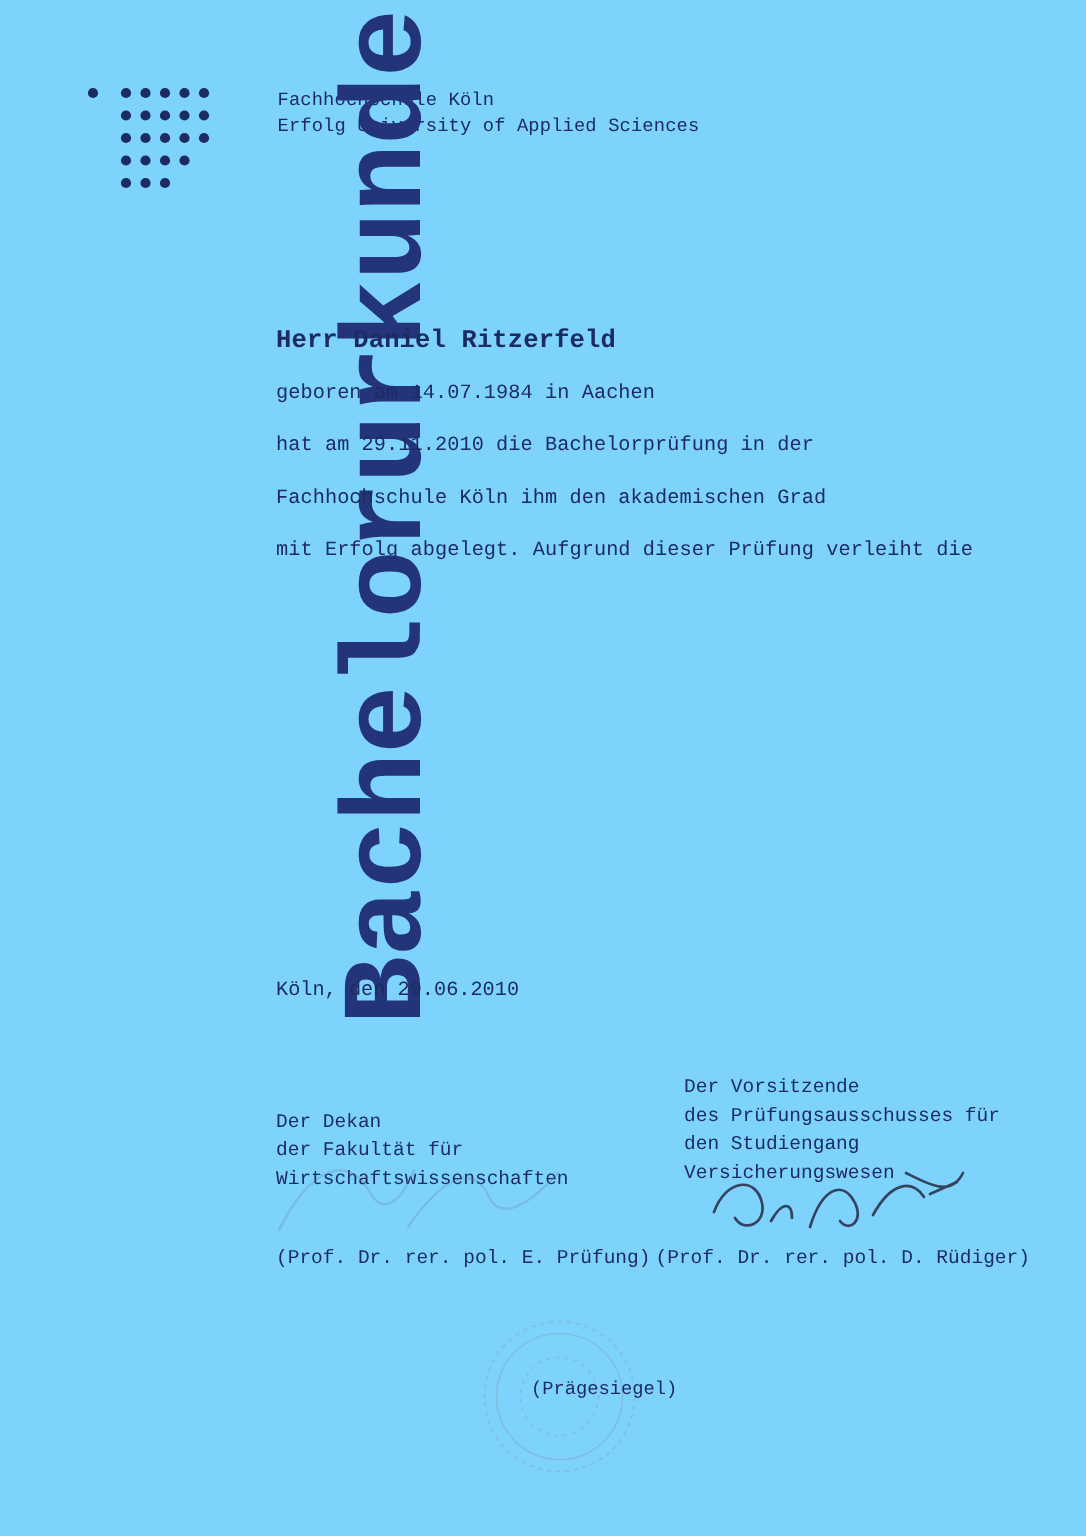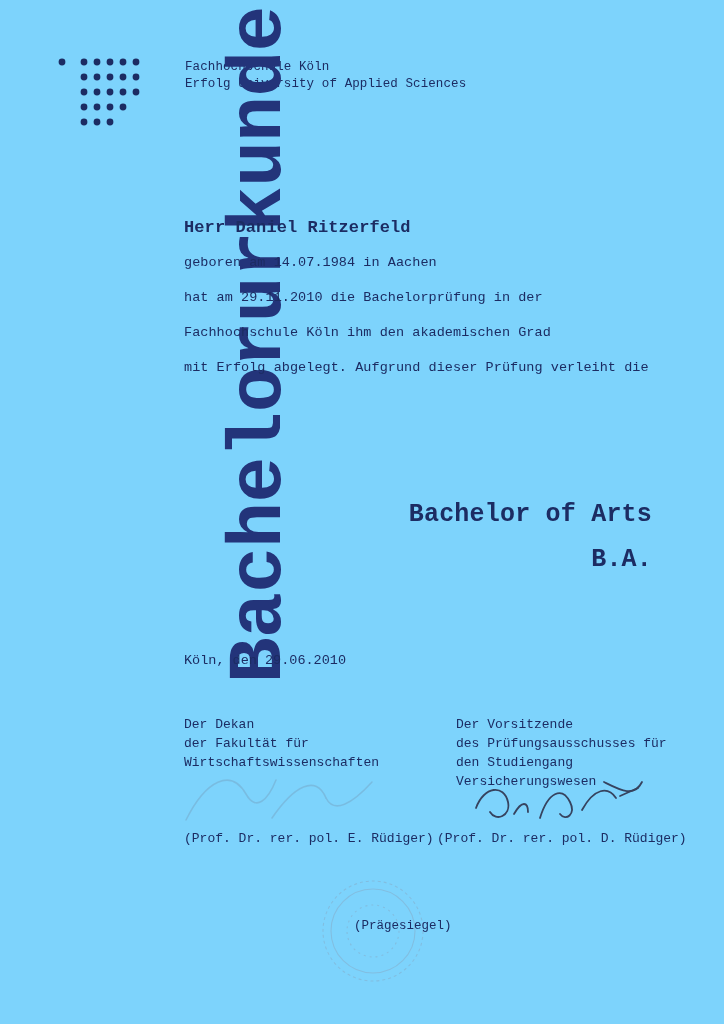--- a/index.html
+++ b/index.html
@@ -253,29 +253,25 @@
   </div>
 
   <div class="body-col">
     <div class="recipient">Herr Daniel Ritzerfeld</div>
     <div class="line">geboren am 14.07.1984 in Aachen</div>
     <div class="line">hat am 29.11.2010 die Bachelorprüfung in der</div>
     <div class="line">Fachhochschule Köln ihm den akademischen Grad</div>
     <div class="line">mit Erfolg abgelegt. Aufgrund dieser Prüfung verleiht die</div>
   </div>
 
-  <div class="degree-block">
-    <div class="degree-name">Bachelor of Arts</div>
-    <div class="degree-abbr">B.A.</div>
-  </div>
 
   <div class="placedate">Köln, den 29.06.2010</div>
 
   <div class="sig-left">
-    <div class="sig-role" style="white-space: pre-line;">Der Dekan
+    <div class="sig-role" style="white-space: pre-line; margin-top: 23px;">Der Dekan
 der Fakultät für
 Wirtschaftswissenschaften</div>
   </div>
   <div class="sig-right">
     <div class="sig-role" style="white-space: pre-line;">Der Vorsitzende
 des Prüfungsausschusses für
 den Studiengang
 Versicherungswesen</div>
   </div>
 
@@ -306,16 +302,16 @@
     <svg width="110" height="110" viewBox="0 0 110 110" aria-hidden="true">
       <g fill="none" stroke="#8b8fa3" stroke-width="1.1">
         <circle cx="55" cy="55" r="50" stroke-dasharray="3 3"></circle>
         <circle cx="55" cy="55" r="42"></circle>
         <circle cx="55" cy="55" r="26" stroke-dasharray="2 4"></circle>
       </g>
     </svg>
   </div>
   <div class="seal-label">(Prägesiegel)</div>
 
-  <div class="sig-name left">(Prof. Dr. rer. pol. E. Rüdiger)</div>
+  <div class="sig-name left">(Prof. Dr. rer. pol. E. Prüfung)</div>
   <div class="sig-name right">(Prof. Dr. rer. pol. D. Rüdiger)</div>
 
 </div>
 
 </body></html>

